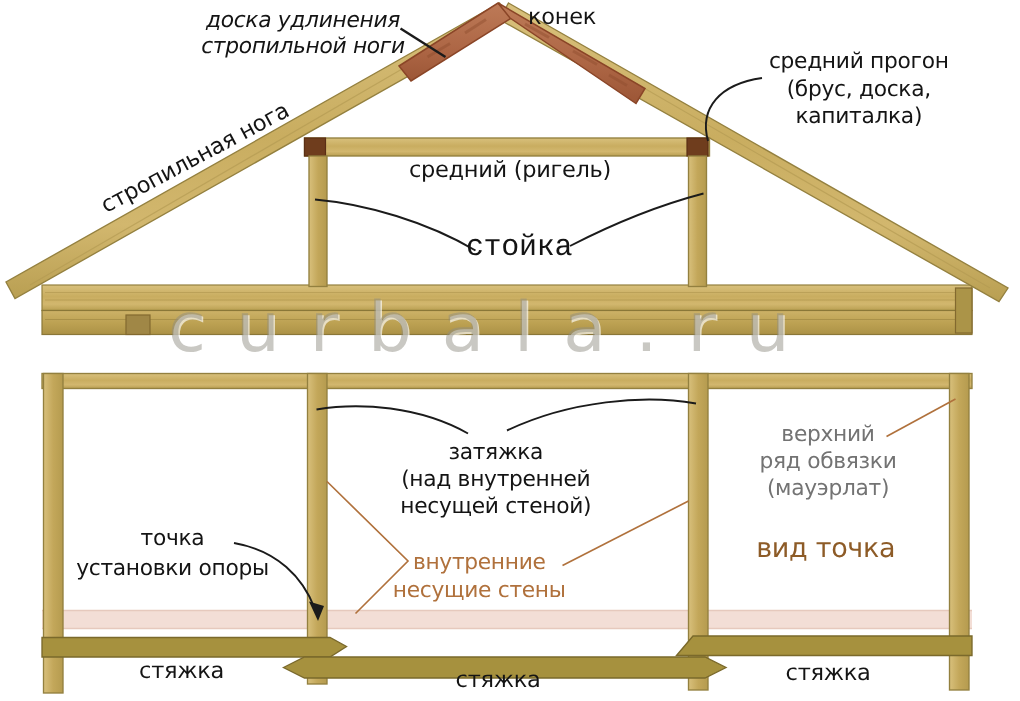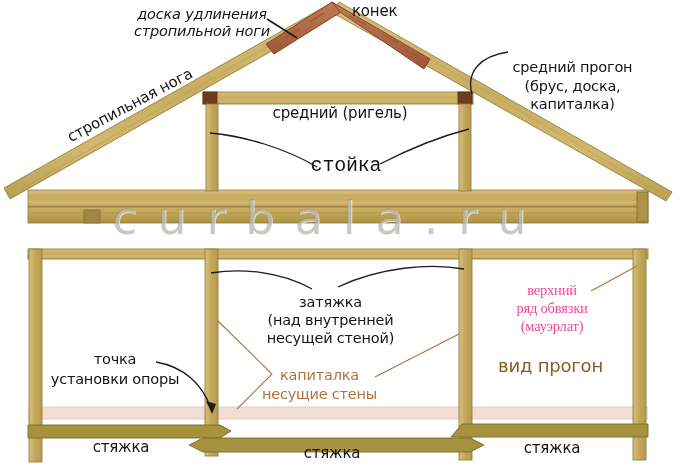--- a/index.html
+++ b/index.html
@@ -7,28 +7,28 @@
     position:relative;width:680px;height:467px;background:#ffffff;
     font-family:"DejaVu Sans","Liberation Sans",sans-serif;overflow:hidden;
   }
   #diagram-svg{position:absolute;left:0;top:0;z-index:1;}
   .label{
     position:absolute;z-index:3;color:#141414;font-size:14.5px;line-height:16.5px;
     text-align:center;white-space:pre-line;letter-spacing:-0.2px;
   }
   .lbl-extension{left:128px;top:6px;width:148px;font-style:italic;}
   .lbl-ridge{left:352px;top:3px;width:60px;text-align:left;font-size:15px;}
-  .lbl-purlin{left:505px;top:32px;width:135px;line-height:18.5px;margin-top:26px;}
+  .lbl-purlin{left:505px;top:32px;width:135px;line-height:18.5px;}
   .lbl-rafter{left:50px;top:97px;width:160px;transform:rotate(-28deg);font-size:15px;white-space:nowrap;}
   .lbl-tiebeam{left:272px;top:105px;width:136px;font-size:15px;}
   .lbl-post{left:296px;top:158px;width:100px;font-size:20px;font-family:Liberation Mono, monospace;}
   .lbl-sleeper{left:258px;top:293px;width:145px;line-height:18px;}
   .lbl-support{left:48px;top:350px;width:134px;line-height:19.5px;}
   .lbl-walls{left:247px;top:366px;width:145px;line-height:18.5px;color:#b0713c;}
-  .lbl-strapping{left:492px;top:281px;width:120px;line-height:18px;color:#ec4899;font-family:Liberation Serif, serif;}
+  .lbl-strapping{left:492px;top:281px;width:120px;line-height:18px;color:#737373;}
   .lbl-topview{left:493px;top:358px;width:115px;font-size:18px;color:#8d5b27;}
   .lbl-tie-left{left:81px;top:439px;width:80px;font-size:15px;}
   .lbl-tie-center{left:292px;top:445px;width:80px;font-size:15px;}
   .lbl-tie-right{left:512px;top:440px;width:80px;font-size:15px;}
   .watermark{
     position:absolute;z-index:2;left:112px;top:192px;width:460px;height:52px;
     font-size:46px;letter-spacing:20px;text-align:left;line-height:52px;
     color:rgba(142,140,130,0.48);text-shadow:1px 1px 0 rgba(255,255,255,0.65);
     white-space:nowrap;
   }
@@ -147,23 +147,23 @@
 капиталка)</div>
   <div class="label lbl-rafter">стропильная нога</div>
   <div class="label lbl-tiebeam">средний (ригель)</div>
   <div class="label lbl-post">стойка</div>
 
   <div class="label lbl-sleeper">затяжка
 (над внутренней
 несущей стеной)</div>
   <div class="label lbl-support">точка
 установки опоры</div>
-  <div class="label lbl-walls">капиталка
+  <div class="label lbl-walls">внутренние
 несущие стены</div>
   <div class="label lbl-strapping">верхний
 ряд обвязки
 (мауэрлат)</div>
-  <div class="label lbl-topview">вид прогон</div>
+  <div class="label lbl-topview">вид точка</div>
   <div class="label lbl-tie-left">стяжка</div>
   <div class="label lbl-tie-center">стяжка</div>
   <div class="label lbl-tie-right">стяжка</div>
 
 </div>
 
 </body></html>

